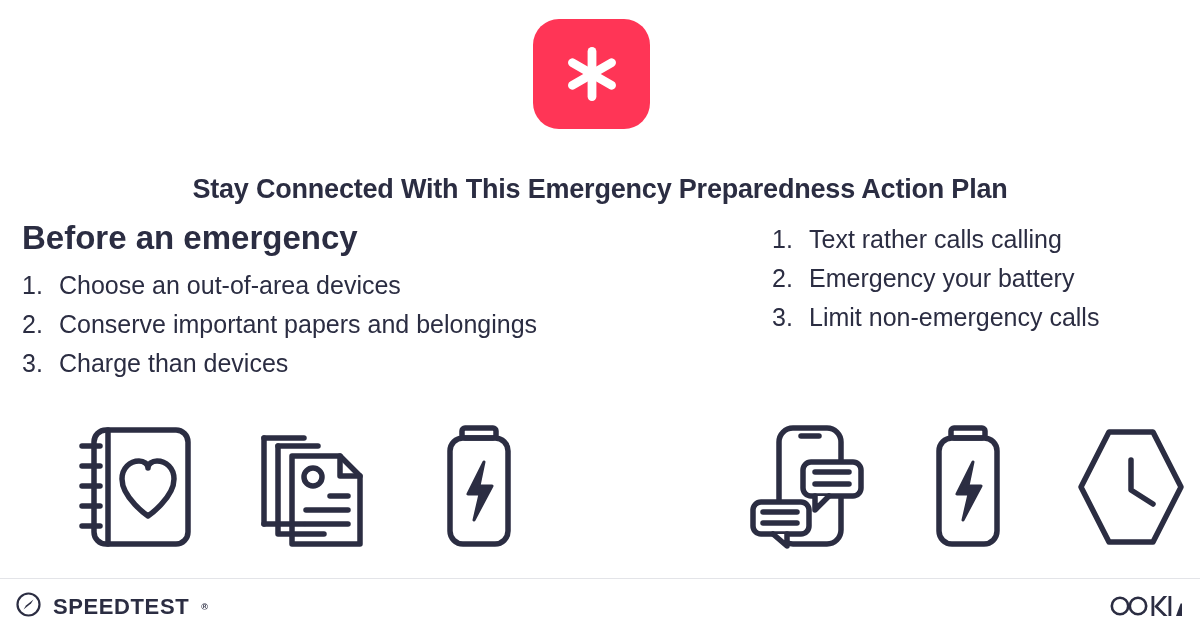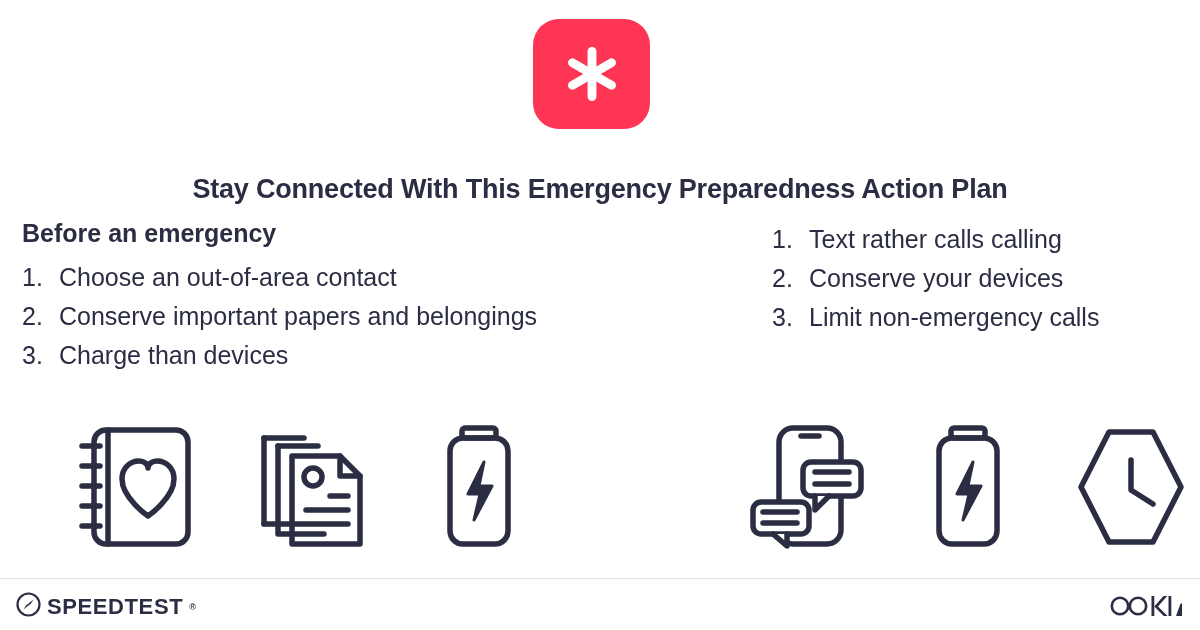--- a/index.html
+++ b/index.html
@@ -52,21 +52,21 @@
 
   
   .col {
     position: absolute;
     top: 220px;
   }
   .col-left { left: 22px; width: 720px; }
   .col-right { left: 772px; width: 420px; }
 
   .col-title {
-    font-size: 25px;
+    font-size: 33px;
     font-weight: bold;
     color: #2b2d42;
     margin: 0 0 10px 0;
     line-height: 1.1;
   }
   ol.steps {
     margin: 0;
     padding: 0;
     list-style: none;
   }
@@ -110,21 +110,21 @@
     width: 1200px;
     height: 1px;
     background: #e3e4e8;
   }
   .footer-left {
     position: absolute;
     left: 16px;
     top: 592px;
     display: flex;
     align-items: center;
-    gap: 6px;
+    gap: 12px;
   }
   .speedtest-word {
     font-size: 22px;
     font-weight: bold;
     letter-spacing: 0.6px;
     color: #2b2d42;
   }
   .tm {
     font-size: 9px;
     vertical-align: super;
@@ -156,42 +156,42 @@
     </span>
   </div>
 
   <div class="headline">Stay Connected With This Emergency Preparedness Action Plan</div>
 
   <div class="col col-left">
     <h2 class="col-title">Before an emergency</h2>
     <ol class="steps">
       <li>
         <span class="num">1.</span>
-        <span class="txt">Choose an out-of-area contact</span>
+        <span class="txt">Choose an out-of-area devices</span>
       </li>
       <li>
         <span class="num">2.</span>
         <span class="txt">Conserve important papers and belongings</span>
       </li>
       <li>
         <span class="num">3.</span>
         <span class="txt">Charge than devices</span>
       </li>
     </ol>
   </div>
 
   <div class="col col-right">
     <ol class="steps">
       <li>
         <span class="num">1.</span>
         <span class="txt">Text rather calls calling</span>
       </li>
       <li>
         <span class="num">2.</span>
-        <span class="txt">Conserve your devices</span>
+        <span class="txt">Emergency your battery</span>
       </li>
       <li>
         <span class="num">3.</span>
         <span class="txt">Limit non-emergency calls</span>
       </li>
     </ol>
   </div>
 
   <div class="icons icons-left">
 

